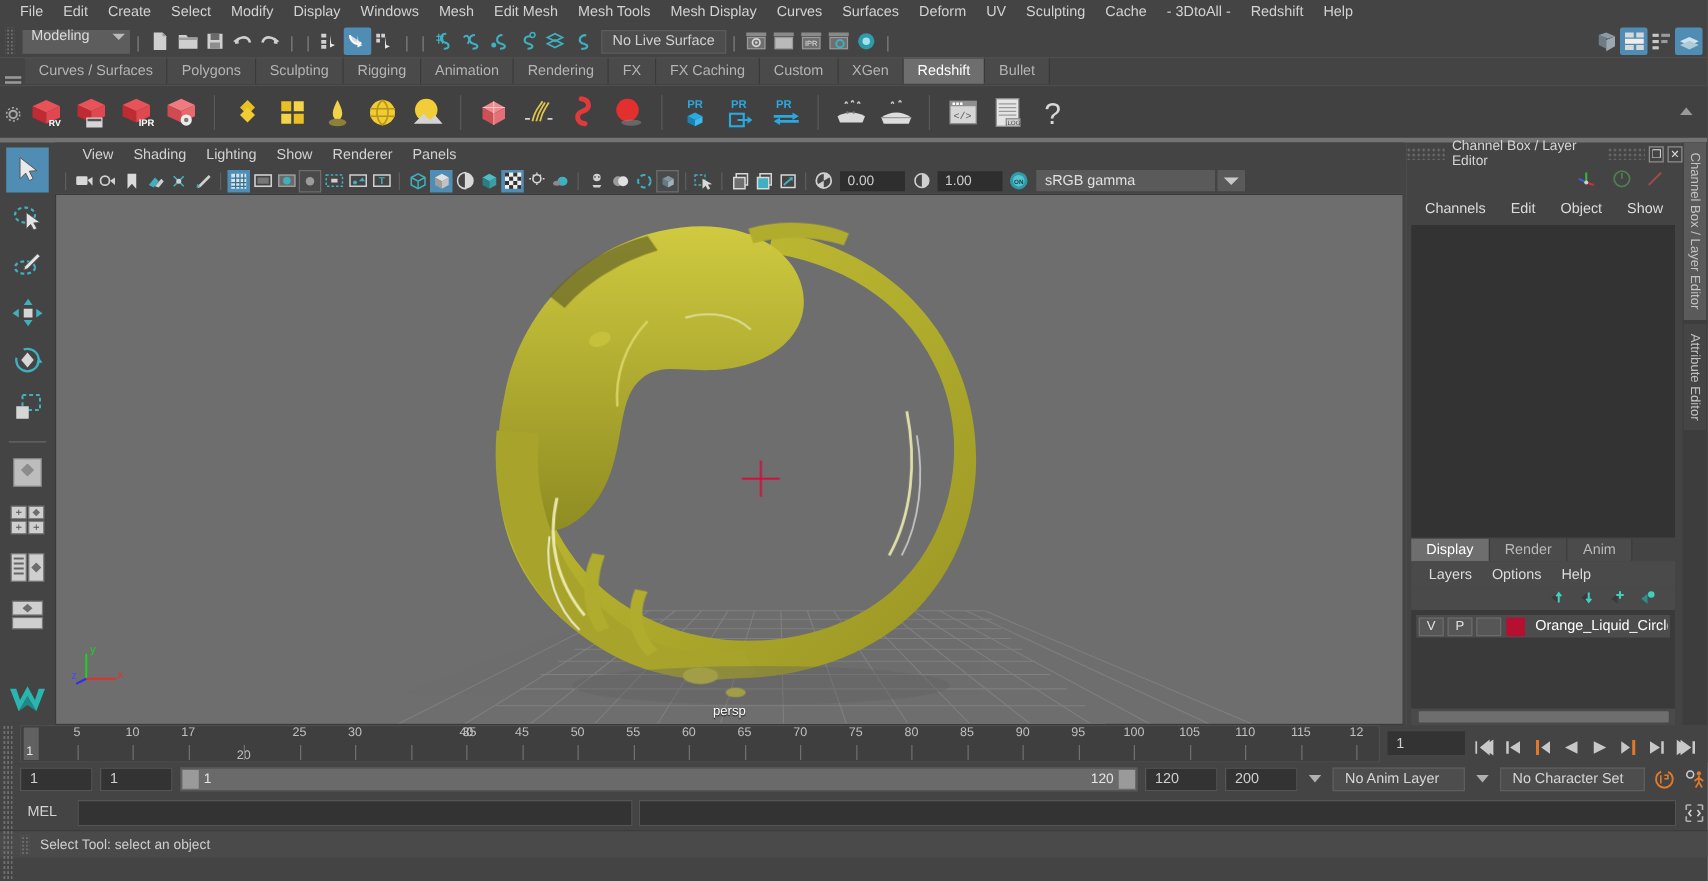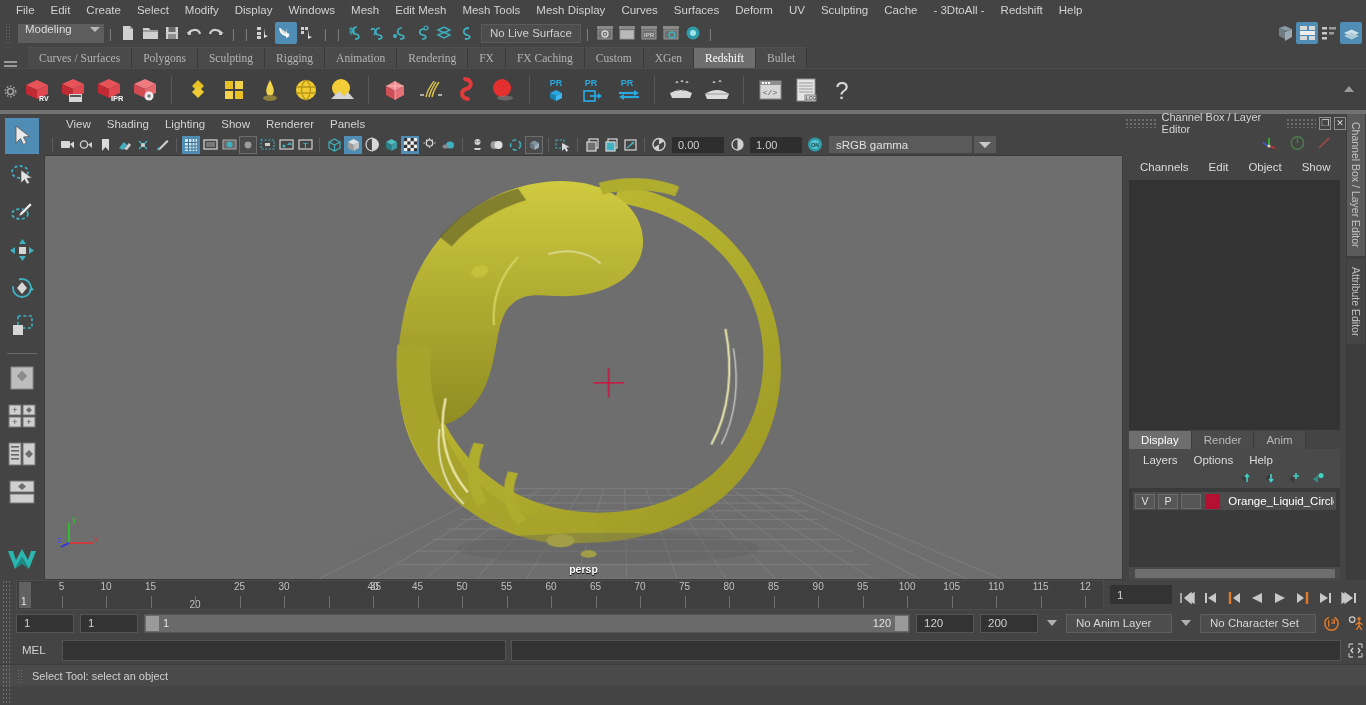--- a/index.html
+++ b/index.html
@@ -40,21 +40,21 @@
   .ico svg{ display:block; }
   .ico.sel{ background:#4f8db5; border-radius:2px; }
   .livesurf{
     height:19px; background:#4d4d4d; border:1px solid #5b5b5b; color:#d0d0d0;
     display:flex; align-items:center; padding:0 8px; font-size:11.5px; margin-left:4px;
   }
   .spacer{ flex:1; }
 
   
   .shelfwrap{ background:#444444; }
-  .shelftabs{ height:22px; display:flex; align-items:center; padding-left:28px;font-family:Liberation Serif, serif; }
+  .shelftabs{ height:22px; display:flex; align-items:flex-start; padding-left:20px; }
   .stab{
     height:21px; padding:0 11px; display:flex; align-items:center;
     background:#4a4a4a; color:#b4b4b4; font-size:11.5px;
     border-right:1px solid #393939; border-top:1px solid #4f4f4f;
   }
   .stab.active{ background:#6e6e6e; color:#ffffff; }
   .shelfbar{ height:42px; background:#414141; display:flex; align-items:center; padding-left:20px; gap:2px;
              border-top:1px solid #4d4d4d; }
   .sicon{ width:34px; height:36px; display:flex; align-items:center; justify-content:center; flex:none; }
   .shelfsep{ width:1px; height:28px; background:#585858; margin:0 7px; flex:none; }
@@ -87,21 +87,21 @@
   .psep{ width:1px; height:14px; background:#5d5d5d; margin:0 4px; flex:none; }
   .numfield{ width:52px; height:16px; background:#2e2e2e; color:#cfcfcf; font-size:11px;
              display:flex; align-items:center; padding-left:6px; margin:0 3px; flex:none;}
   .gammasel{ width:143px; height:17px; background:#5a5a5a; color:#e0e0e0; font-size:11.5px;
              display:flex; align-items:center; padding-left:7px; margin-left:4px; flex:none;}
   .gammaarrow{ width:22px; height:17px; background:#5a5a5a; margin-left:1px;
                display:flex;align-items:center;justify-content:center; flex:none;}
 
   .viewport{ flex:1; position:relative; background:#6e6e6e; overflow:hidden; border:1px solid #3a3a3a;}
   .persp-label{ position:absolute; left:0; right:0; bottom:4px; text-align:center;
-                color:#ffffff; font-size:10.5px; font-weight:bold; text-shadow:0 1px 1px #000;}
+                color:#ffffff; font-size:10.5px; font-weight:normal; text-shadow:0 1px 1px #000;}
   .axis-gizmo{ position:absolute; left:12px; bottom:22px; width:46px; height:46px;}
 
   
   .rightdock{ width:241px; background:#444444; display:flex; flex-direction:column; }
   .rdinner{ flex:1; display:flex; min-height:0;}
   .rdmain{ flex:1; display:flex; flex-direction:column; min-width:0;}
   .rd-title{ height:18px; display:flex; align-items:center; justify-content:center;
              position:relative; font-size:11px; color:#d5d5d5; }
   .rd-title .dots{ width:34px; height:10px; background-image:radial-gradient(#6e6e6e 0.8px, transparent 0.9px);
                    background-size:4px 4px; }
@@ -1123,21 +1123,21 @@
   </div>
 
   <div class="bottom">
     <div class="leftgripcol"></div>
 
     <div class="timerow">
       <div class="timeslider">
         <div class="tick-labels" id="ticklabels">
             <span style="left: 4.09836%;">5</span>
             <span style="left: 8.19672%;">10</span>
-            <span style="left: 12.2951%;">15</span>
+            <span style="left: 12.2951%;">17</span>
             <span style="left: 16.3934%; margin-top: 18px;">20</span>
             <span style="left: 20.4918%;">25</span>
             <span style="left: 24.5902%;">30</span>
             <span style="left: 28.6885%; margin-left: 47px;">35</span>
             <span style="left: 32.7869%;">40</span>
             <span style="left: 36.8852%;">45</span>
             <span style="left: 40.9836%;">50</span>
             <span style="left: 45.082%;">55</span>
             <span style="left: 49.1803%;">60</span>
             <span style="left: 53.2787%;">65</span>

